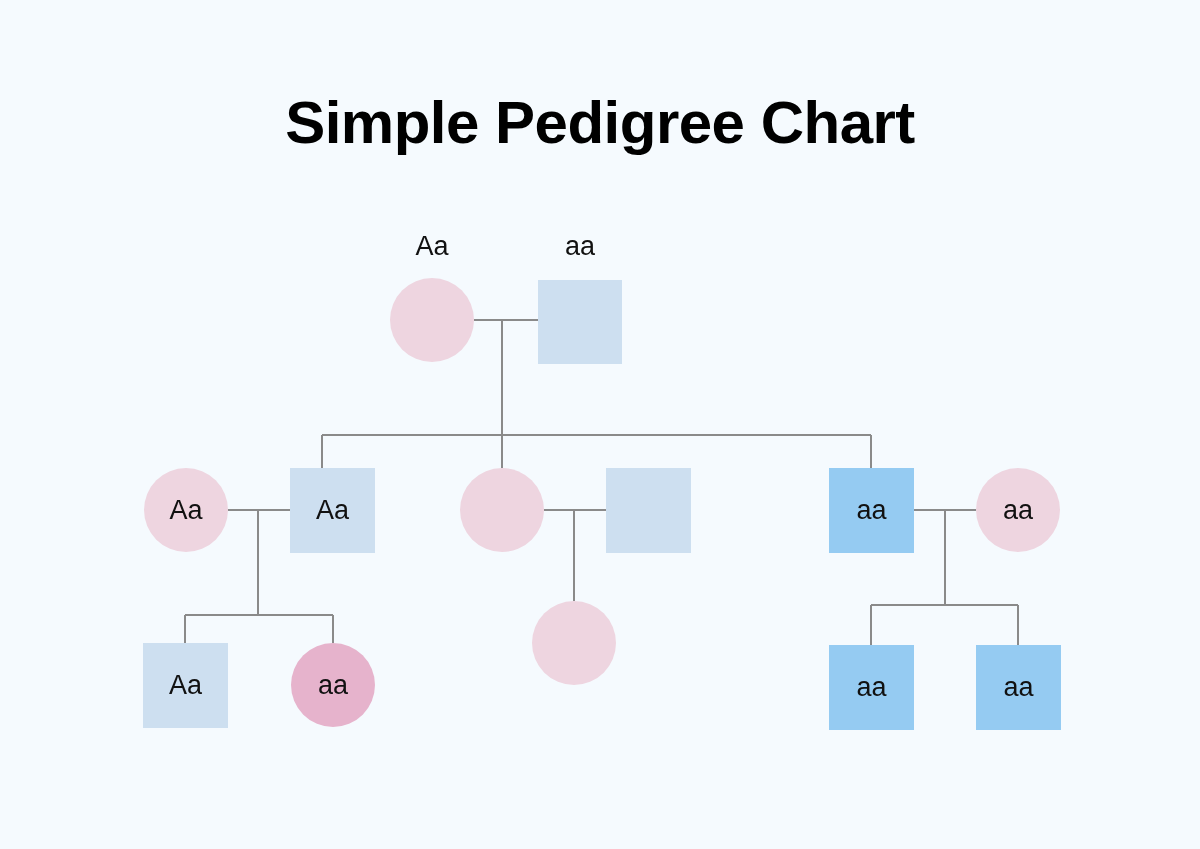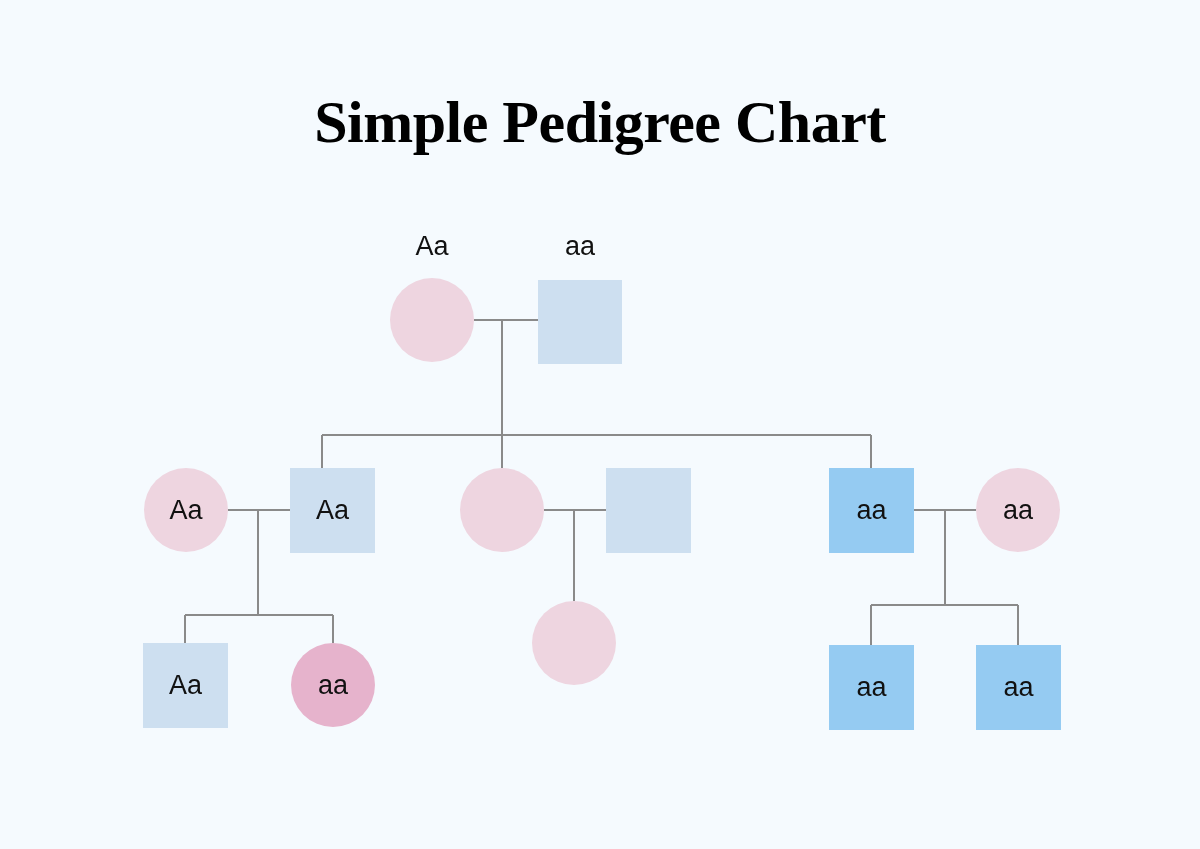--- a/index.html
+++ b/index.html
@@ -18,21 +18,21 @@
     position: relative;
     width: 1200px;
     height: 849px;
   }
   .chart-title {
     position: absolute;
     left: 0;
     top: 88px;
     width: 1200px;
     text-align: center;
-    font-family: Liberation Serif, serif;
+    font-family: Liberation Sans, sans-serif;
     font-size: 60px;
     font-weight: bold;
     letter-spacing: -0.5px;
     color: #000000;
     white-space: nowrap;
   }
   
   #pedigree-lines {
     position: absolute;
     left: 0;

